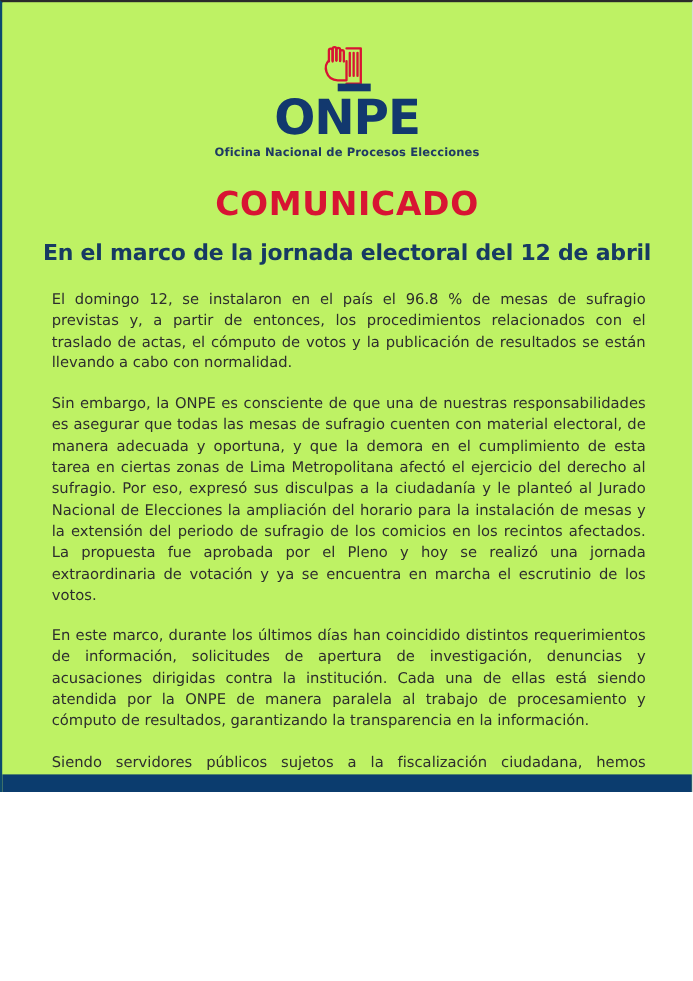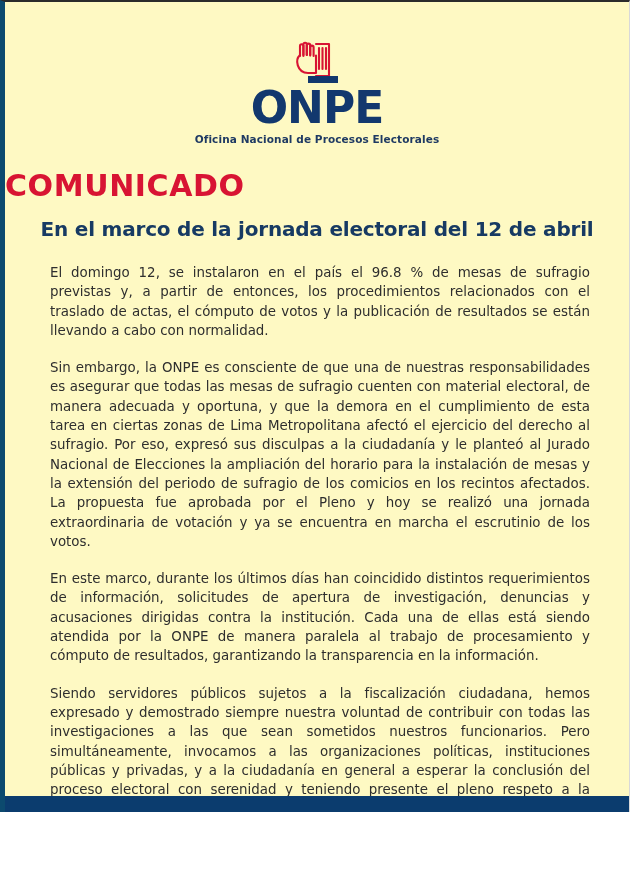--- a/index.html
+++ b/index.html
@@ -6,25 +6,25 @@
     margin: 0;
     padding: 0;
     background: #ffffff;
   }
   body {
     font-family: "Liberation Sans", sans-serif;
   }
   .page {
     position: relative;
     width: 630px;
-    height: 812px;
-    background: #fef9c3;
+    height: 720px;
+    background: #bef264;
     box-sizing: border-box;
     border-top: 2px solid #2b2b2b;
-    border-left: 5px solid #0c4a6e;
+    border-left: 2px solid #0c4a6e;
     border-right: 1px solid #d8d8d8;
     overflow: hidden;
   }
 
   
   .logo-block {
     padding-top: 34px;
     display: flex;
     flex-direction: column;
     align-items: center;
@@ -48,21 +48,21 @@
     font-size: 10.5px;
     font-weight: 600;
     color: #1f3a63;
     letter-spacing: 0.1px;
     font-family: "DejaVu Sans", sans-serif;
   }
 
   
   .comunicado {
     margin-top: 23px;
-    text-align: left;
+    text-align: center;
     color: #d81433;
     font-size: 30px;
     font-weight: 700;
     letter-spacing: 0.6px;
     font-family: "DejaVu Sans", sans-serif;
   }
   .subtitle {
     margin-top: 14px;
     text-align: center;
     color: #173a63;
@@ -112,21 +112,21 @@
         <path d="M32.2 19.6 L32.2 11.4 C32.2 9 35.6 9 35.6 11.4 L35.6 20"></path>
         <path d="M22 19 C19.4 21.4 18.6 25.6 19.8 29.4 C21.2 33.8 25 37 30 37 L38 37 L38 19.5"></path>
         <path d="M38 8 L51 8 L51 40 L38 40"></path>
         <path d="M41 12 L41 33"></path>
         <path d="M44.5 12 L44.5 33"></path>
         <path d="M48 12 L48 33"></path>
       </g>
       <rect x="30" y="40" width="30" height="7" fill="#12386e"></rect>
     </svg>
     <div class="wordmark">ONPE</div>
-    <div class="wordmark-sub">Oficina Nacional de Procesos Electorales</div>
+    <div class="wordmark-sub">Oficina Nacional de Procesos Elecciones</div>
   </div>
 
   <div class="comunicado">COMUNICADO</div>
   <div class="subtitle">En el marco de la jornada electoral del 12 de abril</div>
 
   <div class="body-copy">
     <p class="para">El domingo 12, se instalaron en el país el 96.8 % de mesas de sufragio previstas y, a partir de entonces, los procedimientos relacionados con el traslado de actas, el cómputo de votos y la publicación de resultados se están llevando a cabo con normalidad.</p>
     <p class="para">Sin embargo, la ONPE es consciente de que una de nuestras responsabilidades es asegurar que todas las mesas de sufragio cuenten con material electoral, de manera adecuada y oportuna, y que la demora en el cumplimiento de esta tarea en ciertas zonas de Lima Metropolitana afectó el ejercicio del derecho al sufragio. Por eso, expresó sus disculpas a la ciudadanía y le planteó al Jurado Nacional de Elecciones la ampliación del horario para la instalación de mesas y la extensión del periodo de sufragio de los comicios en los recintos afectados. La propuesta fue aprobada por el Pleno y hoy se realizó una jornada extraordinaria de votación y ya se encuentra en marcha el escrutinio de los votos.</p>
     <p class="para">En este marco, durante los últimos días han coincidido distintos requerimientos de información, solicitudes de apertura de investigación, denuncias y acusaciones dirigidas contra la institución. Cada una de ellas está siendo atendida por la ONPE de manera paralela al trabajo de procesamiento y cómputo de resultados, garantizando la transparencia en la información.</p>
     <p class="para">Siendo servidores públicos sujetos a la fiscalización ciudadana, hemos expresado y demostrado siempre nuestra voluntad de contribuir con todas las investigaciones a las que sean sometidos nuestros funcionarios. Pero simultáneamente, invocamos a las organizaciones políticas, instituciones públicas y privadas, y a la ciudadanía en general a esperar la conclusión del proceso electoral con serenidad y teniendo presente el pleno respeto a la institucionalidad democrática.</p>

